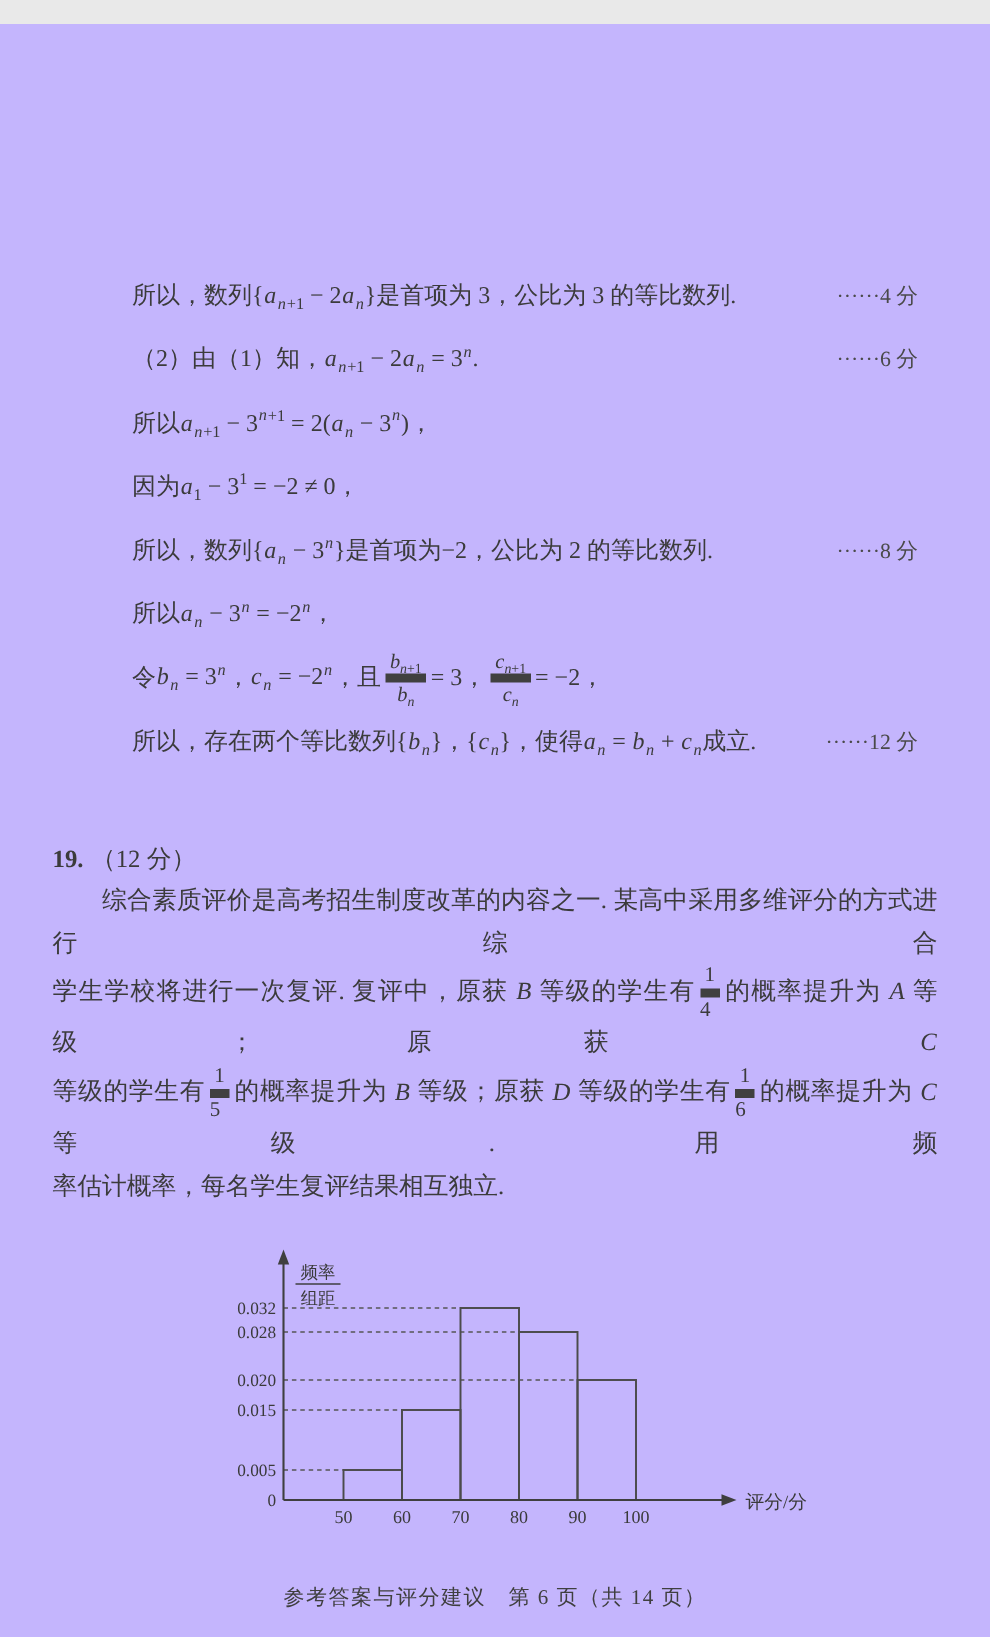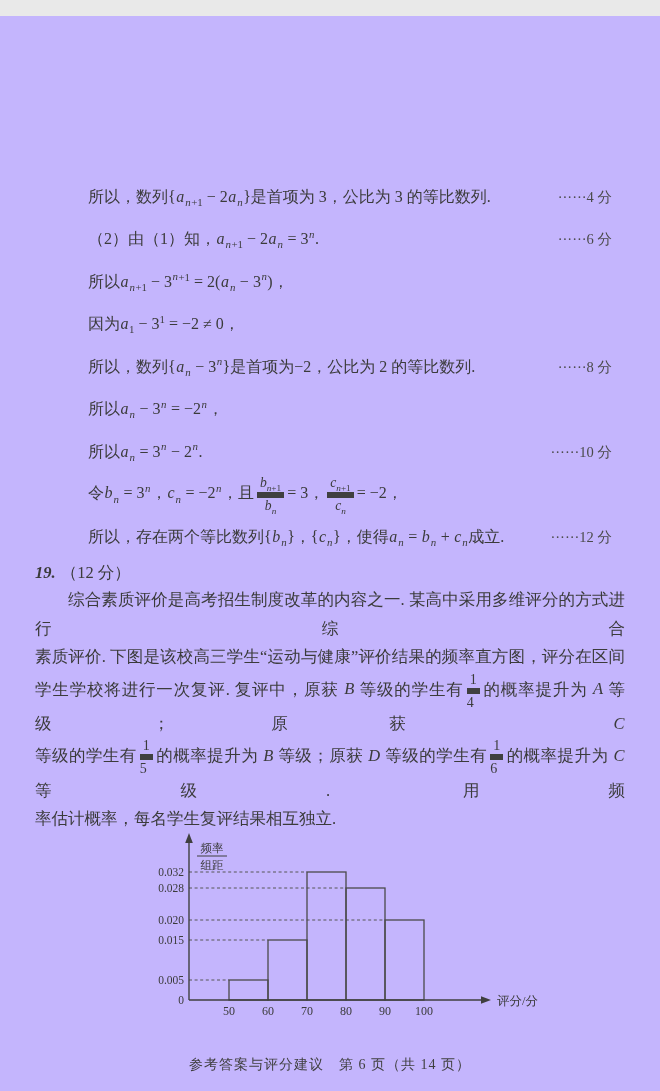--- a/index.html
+++ b/index.html
@@ -15,21 +15,21 @@
   .sol-score{margin-left:auto;padding-left:12px;font-size:14.5px;color:#4a4a4a;white-space:nowrap;}
   
   .math i{font-style:italic;padding:0 .5px;}
   sub,sup{font-size:68%;line-height:0;}
   .frac{display:inline-block;text-align:center;vertical-align:middle;line-height:1.08;margin:0 3px;font-size:.85em;}
   .fnum{display:block;border-bottom:6px solid #404040;padding:0 3px 1px;}
   .fden{display:block;padding-top:1px;}
   
   .problem{position:absolute;top:544px;left:35px;width:590px;font-size:16.5px;}
   .p-head{height:26px;line-height:26px;}
-  .p-num{font-weight:bold;margin-right:5px;font-style:italic;}
+  .p-num{font-weight:bold;margin-right:5px;}
   .p-line{line-height:28.5px;}
   .p-line.just{text-align:justify;text-align-last:justify;}
   .p-line.ind{text-indent:2em;}
   
   .chart{position:absolute;top:799px;left:145px;width:400px;height:215px;margin:0;}
   .chart svg text{font-size:11.5px;fill:#3a3a3a;font-family:"Liberation Serif","DejaVu Serif",serif;}
   .chart .xtick{font-size:12px;}
   .chart .axis-label{font-size:12.5px;}
   .chart .axis{stroke:#3f3f3f;stroke-width:1.4;fill:none;}
   .chart .fline{stroke:#3f3f3f;stroke-width:1;}
@@ -61,39 +61,34 @@
         <span class="sol-content"><span class="txt">因为</span><span class="math"><i>a</i><sub>1</sub> − 3<sup>1</sup> = −2 ≠ 0</span><span class="txt">，</span></span>
       </div>
       <div class="sol-line">
         <span class="sol-content"><span class="txt">所以，数列</span><span class="math">{<i>a</i><sub><i>n</i></sub> − 3<sup><i>n</i></sup>}</span><span class="txt">是首项为−2，公比为 2 的等比数列.</span></span>
         <span class="sol-score">······8 分</span>
       </div>
       <div class="sol-line">
         <span class="sol-content"><span class="txt">所以</span><span class="math"><i>a</i><sub><i>n</i></sub> − 3<sup><i>n</i></sup> = −2<sup><i>n</i></sup></span><span class="txt">，</span></span>
       </div>
       <div class="sol-line">
-        <span class="sol-content"><span class="txt">所以</span><span class="math"><i>a</i><sub><i>n</i></sub> = 3<sup><i>n</i></sup> − 2<sup><i>n</i></sup></span><span class="txt">.</span></span>
-        <span class="sol-score">······10 分</span>
-      </div>
-      <div class="sol-line">
         <span class="sol-content"><span class="txt">令</span><span class="math"><i>b</i><sub><i>n</i></sub> = 3<sup><i>n</i></sup></span><span class="txt">，</span><span class="math"><i>c</i><sub><i>n</i></sub> = −2<sup><i>n</i></sup></span><span class="txt">，且</span><span class="frac"><span class="fnum"><i>b</i><sub><i>n</i>+1</sub></span><span class="fden"><i>b</i><sub><i>n</i></sub></span></span><span class="math">= 3</span><span class="txt">，</span><span class="frac"><span class="fnum"><i>c</i><sub><i>n</i>+1</sub></span><span class="fden"><i>c</i><sub><i>n</i></sub></span></span><span class="math">= −2</span><span class="txt">，</span></span>
       </div>
       <div class="sol-line">
         <span class="sol-content"><span class="txt">所以，存在两个等比数列</span><span class="math">{<i>b</i><sub><i>n</i></sub>}</span><span class="txt">，</span><span class="math">{<i>c</i><sub><i>n</i></sub>}</span><span class="txt">，使得</span><span class="math"><i>a</i><sub><i>n</i></sub> = <i>b</i><sub><i>n</i></sub> + <i>c</i><sub><i>n</i></sub></span><span class="txt">成立.</span></span>
         <span class="sol-score">······12 分</span>
       </div>
     </div>
 
   <div class="problem">
     <div class="p-head">
       <span class="p-num">19.</span><span>（12 分）</span>
     </div>
     <div>
         <div class="p-line just ind"><span class="txt">综合素质评价是高考招生制度改革的内容之一. 某高中采用多维评分的方式进行综合</span></div>
-        <div class="p-line just"><span class="txt">素质评价. 下图是该校高三学生“运动与健康”评价结果的频率直方图，评分在区间</span></div>
         <div class="p-line just"><span class="txt">学生学校将进行一次复评. 复评中，原获 </span><span class="math"><i>B</i></span><span class="txt"> 等级的学生有</span><span class="frac"><span class="fnum">1</span><span class="fden">4</span></span><span class="txt">的概率提升为 </span><span class="math"><i>A</i></span><span class="txt"> 等级；原获 </span><span class="math"><i>C</i></span></div>
         <div class="p-line just"><span class="txt">等级的学生有</span><span class="frac"><span class="fnum">1</span><span class="fden">5</span></span><span class="txt">的概率提升为 </span><span class="math"><i>B</i></span><span class="txt"> 等级；原获 </span><span class="math"><i>D</i></span><span class="txt"> 等级的学生有</span><span class="frac"><span class="fnum">1</span><span class="fden">6</span></span><span class="txt">的概率提升为 </span><span class="math"><i>C</i></span><span class="txt"> 等级. 用频</span></div>
         <div class="p-line"><span class="txt">率估计概率，每名学生复评结果相互独立.</span></div>
       </div>
   </div>
 
   <figure class="chart">
     <svg width="400" height="215" viewBox="0 0 400 215">
         <line x1="44" y1="165" x2="84" y2="165" class="dash"></line>
         <line x1="44" y1="125" x2="123" y2="125" class="dash"></line>

